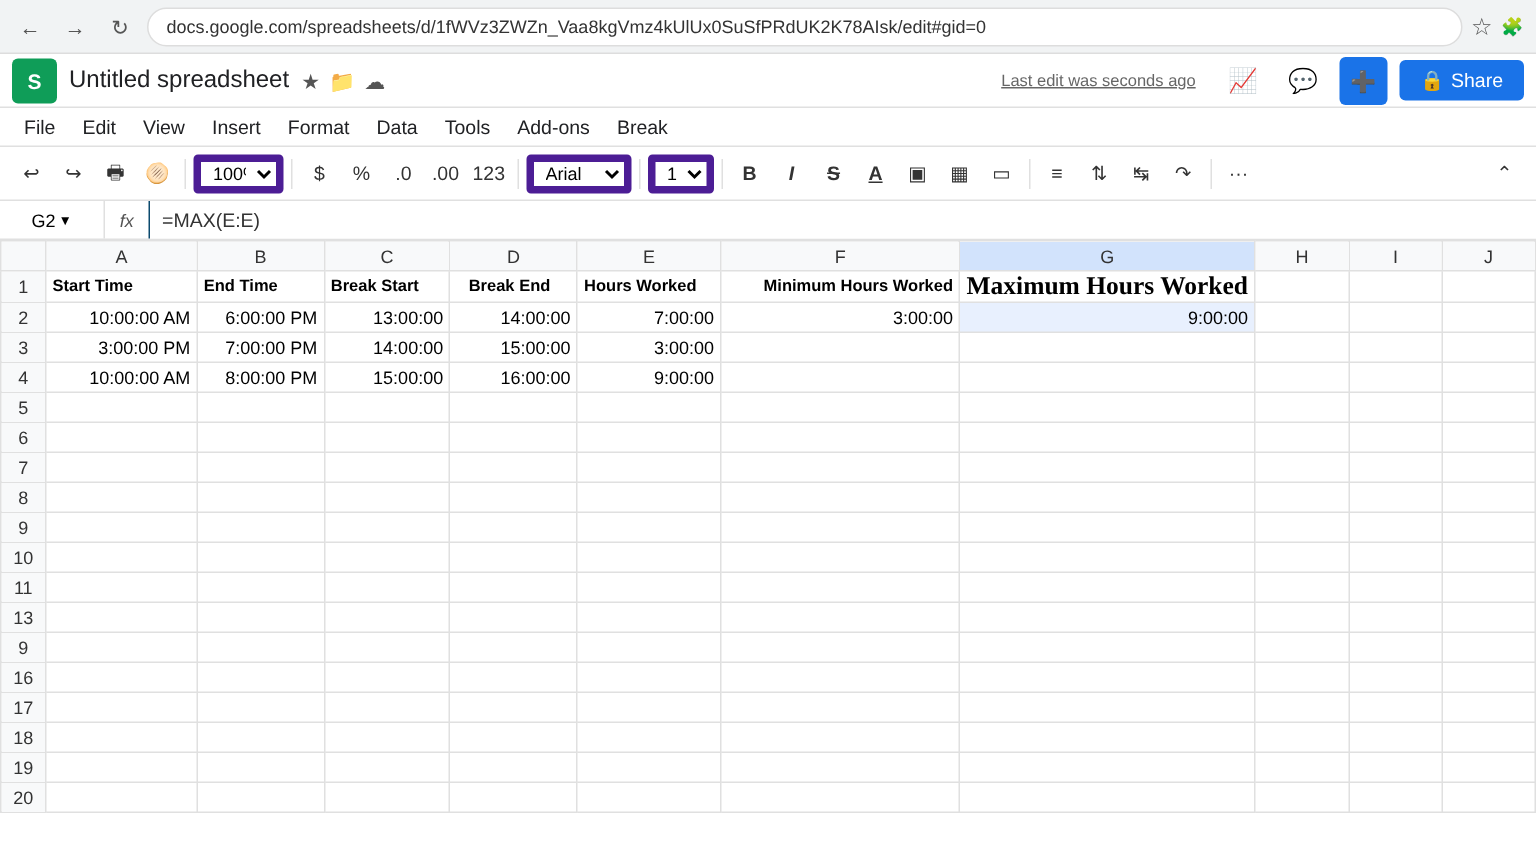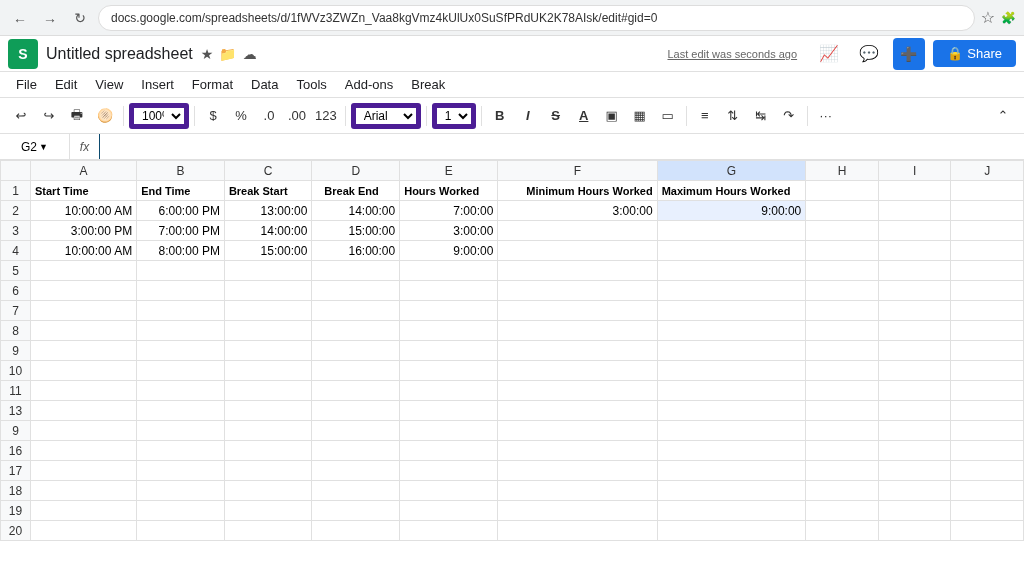--- a/index.html
+++ b/index.html
@@ -295,20 +295,21 @@
 </div>
 
 <div class="formula-bar">
   <div class="cell-ref">
     <span>G2</span>
     <span style="font-size:9px; margin-left:2px;">▼</span>
   </div>
   <div class="formula-icon">
     <span style="font-style:italic; font-size:12px;">fx</span>
   </div>
+  <input class="formula-input" type="text" value="=MAX(E:E)" style="">
 </div>
 
 <div class="spreadsheet">
   <div class="sheet-container">
     <table class="grid">
       <colgroup>
         <col style="width:30px;">
         <col class="col-a">
         <col class="col-b">
         <col class="col-c">
@@ -337,21 +338,21 @@
       </thead>
       <tbody id="grid-body">
       <tr>
             <td class="row-header">1</td>
             <td style="font-weight: bold; font-size: 11px;">Start Time</td>
             <td style="font-weight: bold; font-size: 11px;">End Time</td>
             <td style="font-weight: bold; font-size: 11px;">Break Start</td>
             <td style="font-weight: bold; font-size: 11px; padding-left: 12px;">Break End</td>
             <td style="font-weight: bold; font-size: 11px;">Hours Worked</td>
             <td style="font-weight: bold; font-size: 11px; padding-left: 28px;">Minimum Hours Worked</td>
-            <td style="font-weight: bold; font-size: 11px;">Maximum Hours Worked</td>
+            <td style="font-weight: bold; font-size: 17px; font-family: Liberation Serif, serif;">Maximum Hours Worked</td>
             <td></td>
             <td></td>
             <td></td>
           </tr>
           <tr>
             <td class="row-header">2</td>
             <td style="text-align: right;">10:00:00 AM</td>
             <td style="text-align: right;">6:00:00 PM</td>
             <td style="text-align: right; margin-left: 35px;">13:00:00</td>
             <td style="text-align: right;">14:00:00</td>

